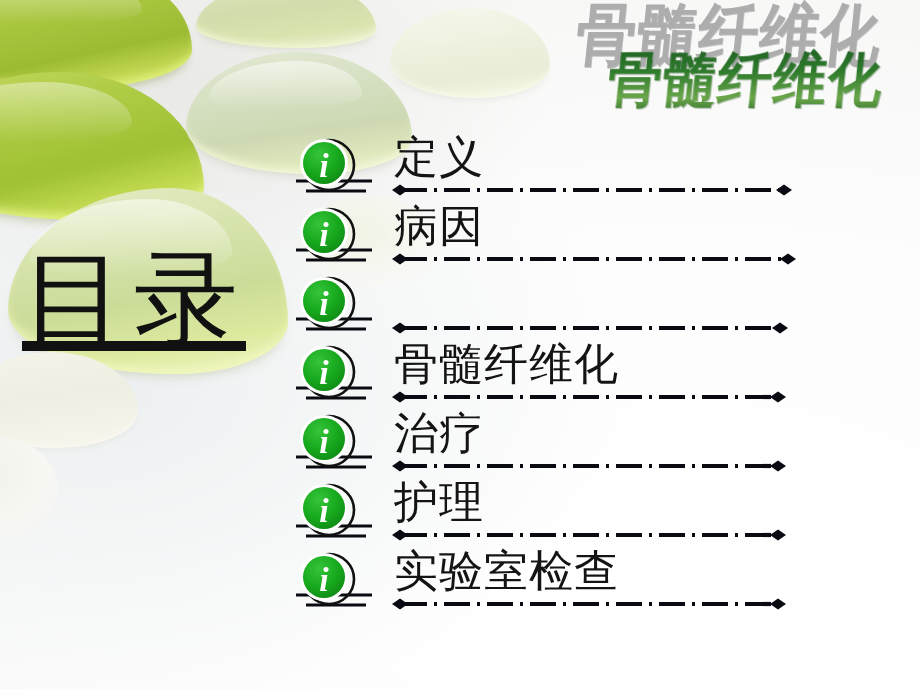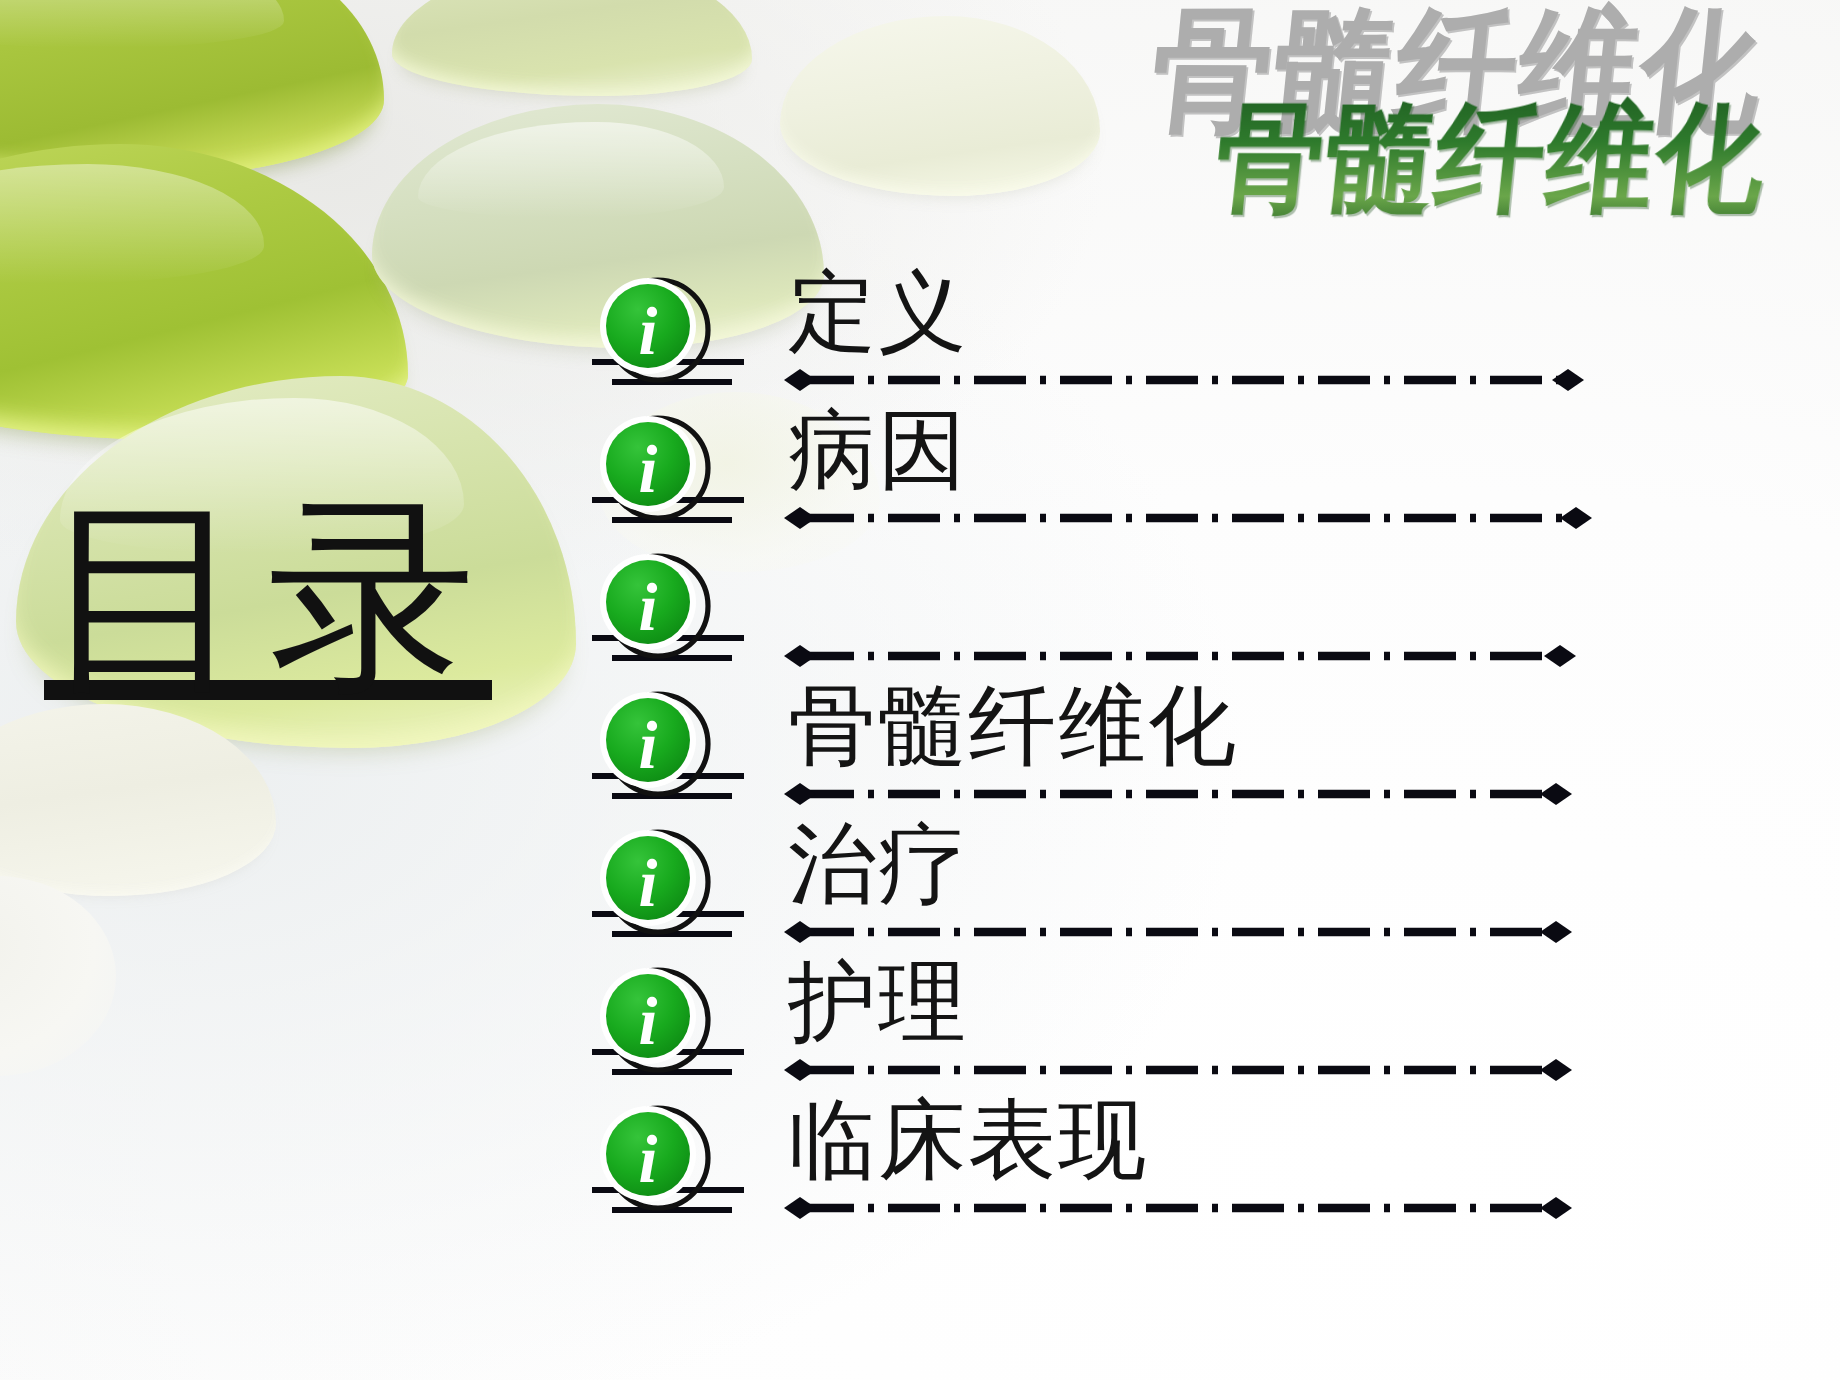--- a/index.html
+++ b/index.html
@@ -368,21 +368,21 @@
               </radialGradient>
             </defs>
             <line x1="-2" y1="43" x2="76" y2="43" stroke="#0a0a12" stroke-width="3"></line>
             <line x1="10" y1="53" x2="70" y2="53" stroke="#0a0a12" stroke-width="3"></line>
             <circle cx="33" cy="27" r="25" fill="none" stroke="#111" stroke-width="2.6"></circle>
             <circle cx="28" cy="25" r="24" fill="#ffffff"></circle>
             <circle cx="28" cy="25" r="21" fill="url(#gg6)"></circle>
             <text x="28" y="39" text-anchor="middle" fill="#ffffff" font-family="Liberation Serif, DejaVu Serif, serif" font-size="34" font-style="italic" font-weight="bold">i</text>
           </svg>
         </div>
-        <div class="toc-label">临床表现</div>
+        <div class="toc-label">实验室检查</div>
         <div class="toc-rule" style="width: 394px;">
           <svg width="394" height="14" viewBox="0 0 394 14">
             <line x1="9" y1="7" x2="385" y2="7" stroke="#0a0a12" stroke-width="4.2" stroke-dasharray="26 7 3 7"></line>
             <polygon points="0,7 8,1.5 16,7 8,12.5" fill="#0a0a12"></polygon>
             <polygon points="378,7 386,1.5 394,7 386,12.5" fill="#0a0a12"></polygon>
           </svg>
         </div>
       </div>
     </div>
 

